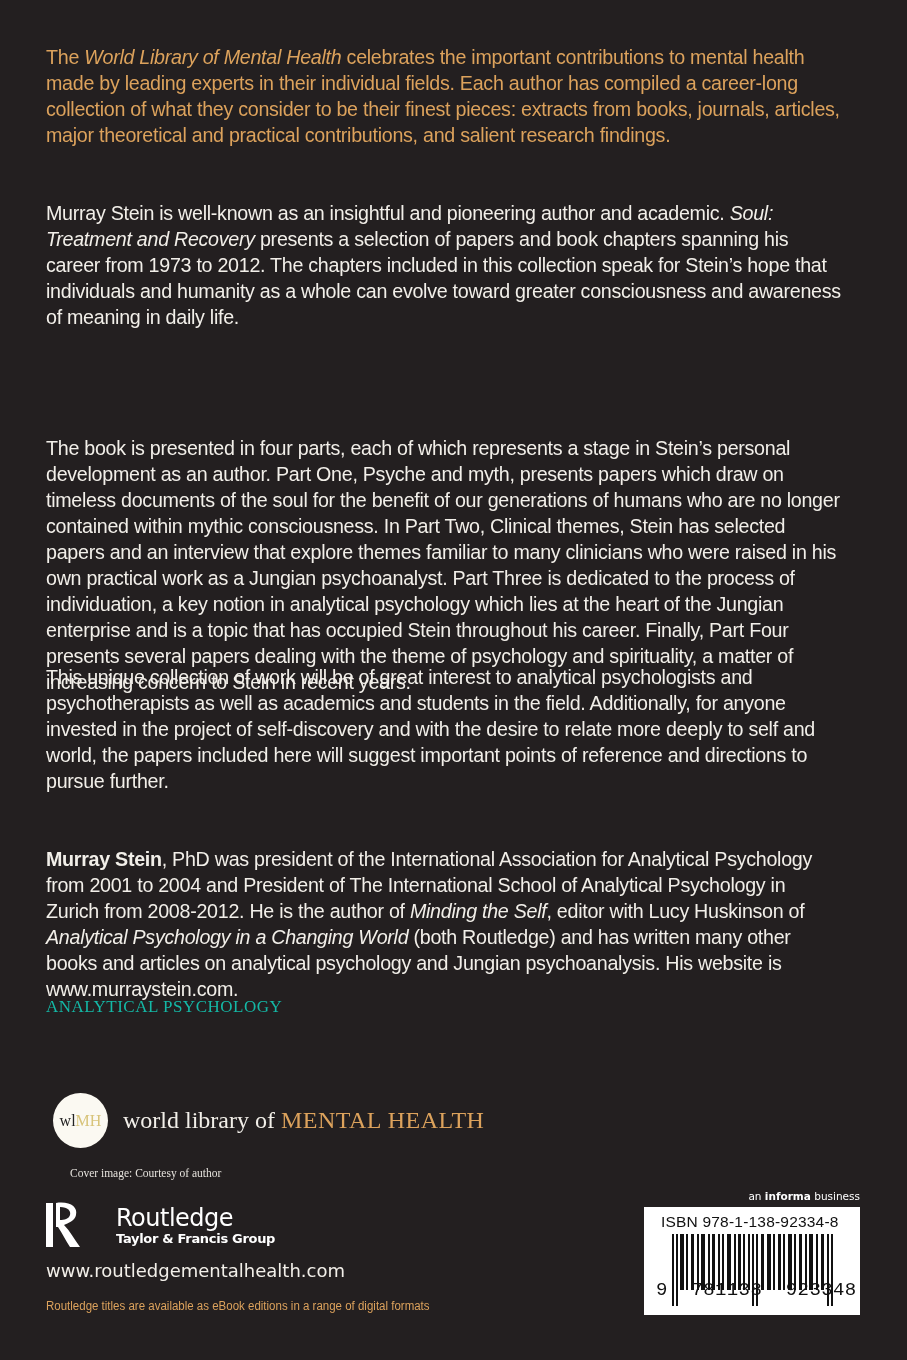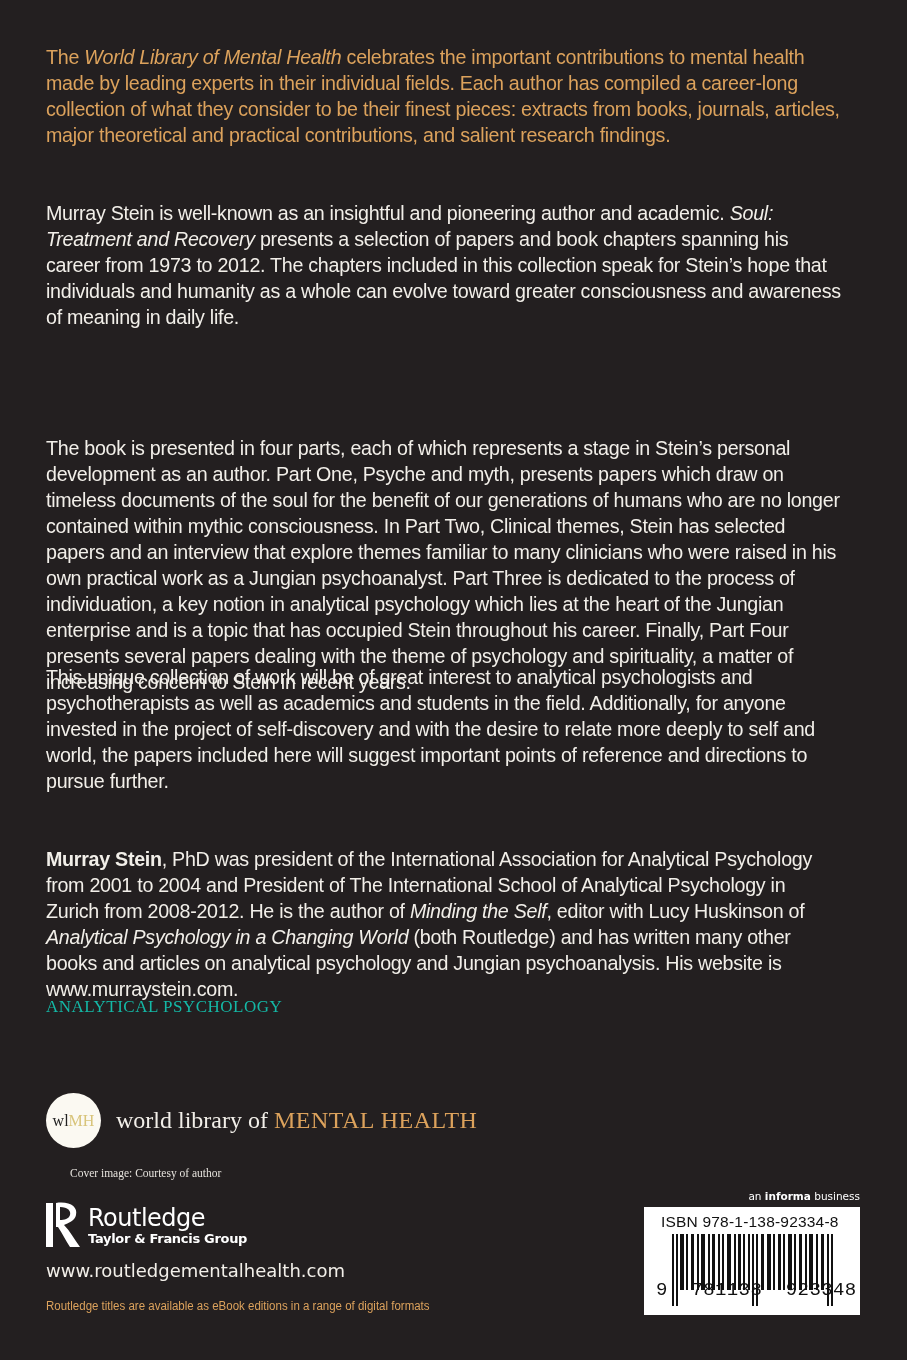--- a/index.html
+++ b/index.html
@@ -18,30 +18,30 @@
   .para i { font-style: italic; }
   .para b { font-weight: bold; }
   .serif-label {
     position: absolute; left: 46px; top: 997px;
     font-family: "Liberation Serif", serif; font-size: 17px; letter-spacing: 0.5px; color: #14b8a6;
   }
   .wlmh-row { position: absolute; left: 46px; top: 1093px; display: flex; align-items: center; }
   .wlmh-circle {
     width: 55px; height: 55px; border-radius: 50%; background: #fbf9f2;
     display: flex; align-items: center; justify-content: center;
-    font-family: "Liberation Serif", serif; font-size: 16px; color: #222;
+    font-family: "Liberation Serif", serif; font-size: 16px; color: #222; margin-left: 7px;
   }
   .wlmh-circle .mh { color: #d8c47a; }
   .wlmh-text { margin-left: 15px; font-family: "Liberation Serif", serif; font-size: 24px; color: #f2efe9; }
   .wlmh-text .accent { color: #dca25c; letter-spacing: 0.5px; }
   .cover-credit {
     position: absolute; left: 62px; top: 1167px;
     font-family: "Liberation Serif", serif; font-size: 11.5px; color: #e6e3dd; margin-left: 8px;
   }
-  .routledge { position: absolute; left: 46px; top: 1201px; display: flex; align-items: center; }
+  .routledge { position: absolute; left: 46px; top: 1201px; display: flex; align-items: center; gap: 28px; }
   .r-logo { width: 34px; height: 48px; position: relative; }
   .r-logo svg { display: block; }
   .r-text { margin-left: 8px; }
   .r-name { font-family: "DejaVu Sans", sans-serif; font-size: 24px; line-height: 26px; color: #fff; letter-spacing: -0.5px; }
   .r-sub { font-family: "DejaVu Sans", sans-serif; font-size: 13px; font-weight: bold; color: #fff; letter-spacing: -0.3px; }
   .r-url {
     position: absolute; left: 46px; top: 1260px;
     font-family: "DejaVu Sans", sans-serif; font-size: 18px; color: #f2efe9;
   }
   .ebook {

